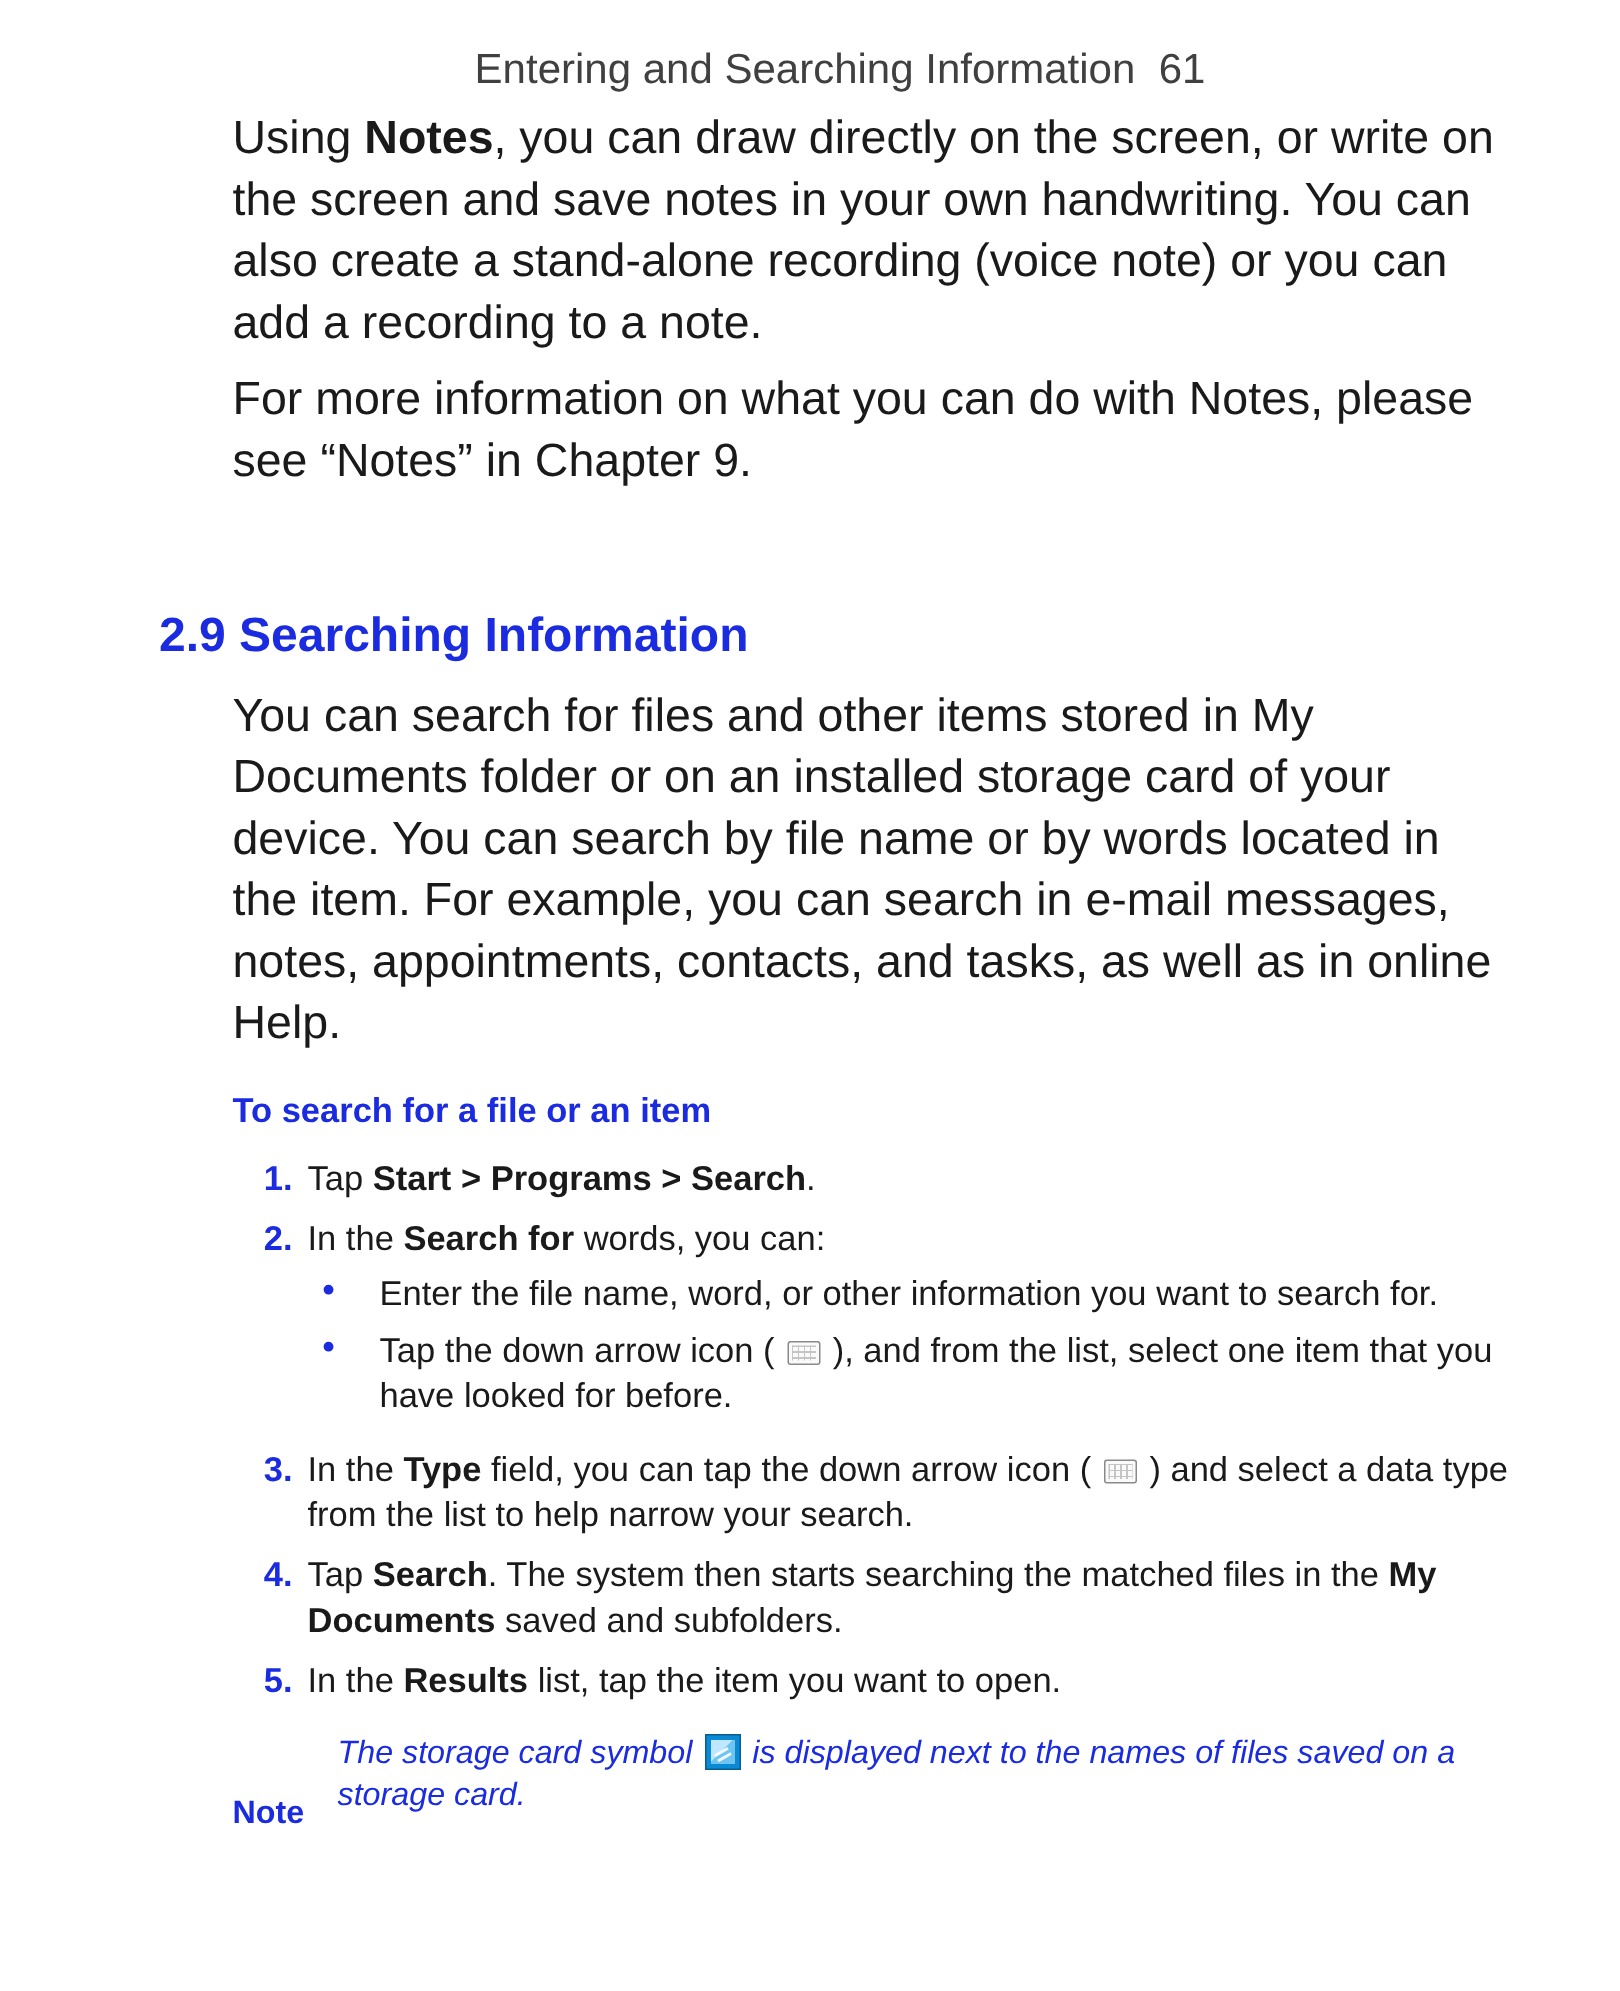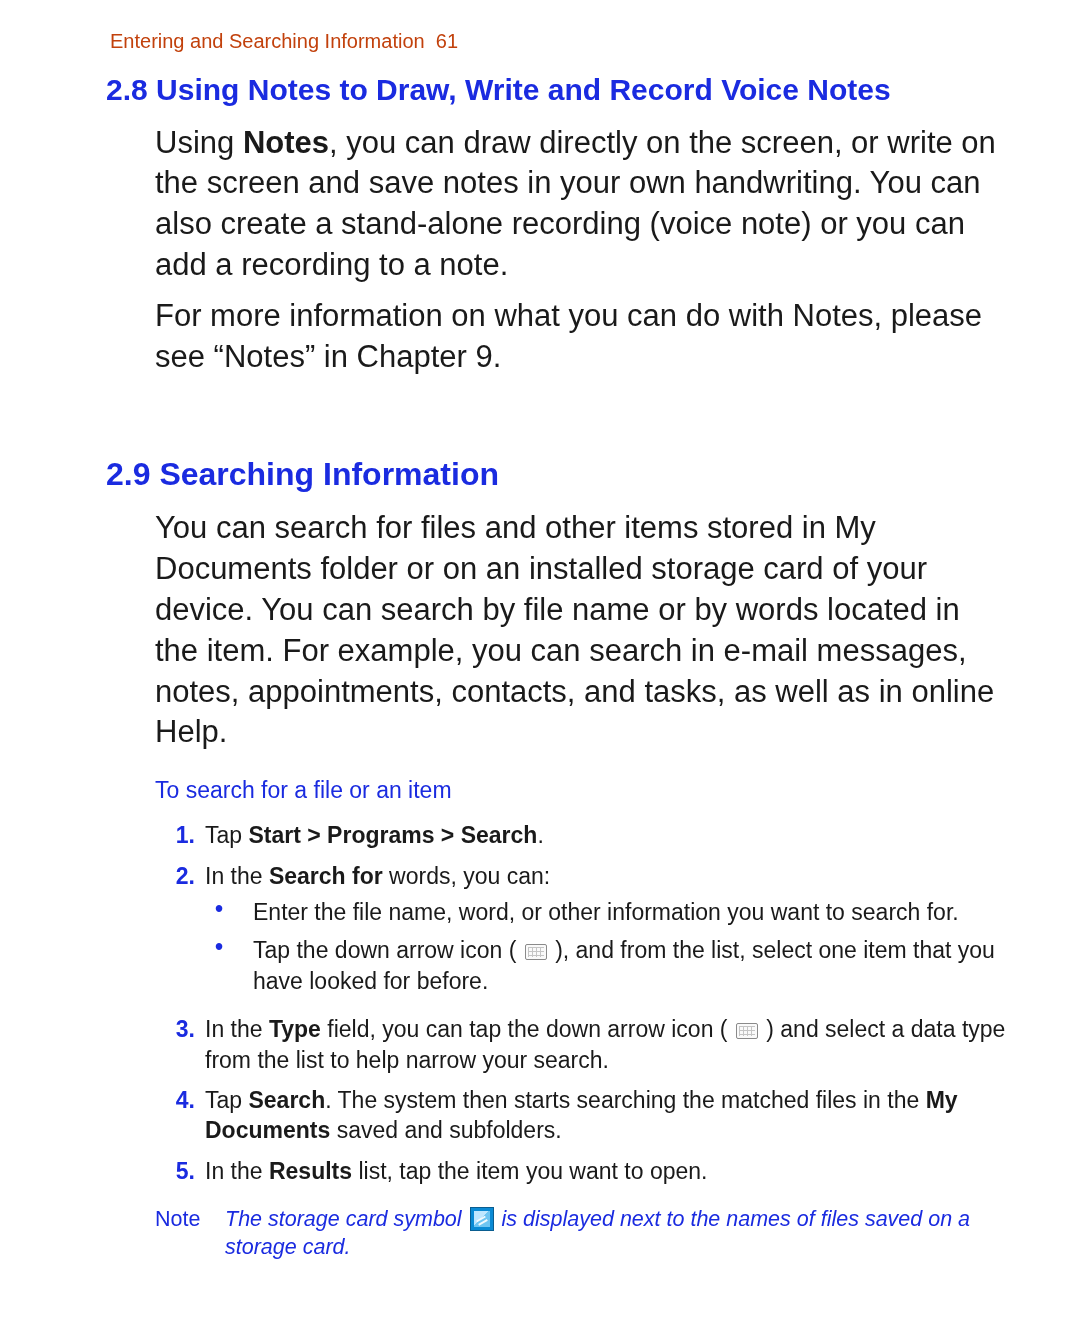--- a/index.html
+++ b/index.html
@@ -10,23 +10,23 @@
     color: #1a1a1a;
   }
   .page {
     width: 1080px;
     min-height: 1327px;
     box-sizing: border-box;
     padding: 30px 70px 40px 110px;
     position: relative;
   }
   .running-header {
-    text-align: left;
-    color: #c2410c;
-    font-size: 20px;
+    text-align: center;
+    color: #404040;
+    font-size: 28px;
     margin-bottom: 10px;
   }
   h2.section {
     color: #1a2be0;
     font-size: 30px;
     font-weight: 700;
     margin: 18px 0 14px -4px;
     line-height: 1.25;
   }
   h2.section.big {
@@ -34,21 +34,21 @@
     margin-top: 76px;
   }
   .body-text {
     font-size: 31px;
     line-height: 1.32;
     margin: 0 0 10px 45px;
     color: #1a1a1a;
   }
   .sub-head {
     color: #1a2be0;
-    font-weight: 400;
+    font-weight: 700;
     font-size: 23px;
     margin: 24px 0 16px 45px;
   }
   ol.steps {
     list-style: none;
     margin: 0 0 0 45px;
     padding: 0;
     font-size: 23px;
     line-height: 1.32;
   }
@@ -92,22 +92,23 @@
   b { font-weight: 700; }
   .note-row {
     display: flex;
     align-items: flex-start;
     margin: 20px 0 0 45px;
     font-size: 21.5px;
     line-height: 1.3;
   }
   .note-row .note-label {
     color: #1a2be0;
-    font-weight: 400;
+    font-weight: 700;
     min-width: 70px;
+    margin-top: 40px;
   }
   .note-row .note-text {
     color: #1a2be0;
     flex: 1;
     font-style: italic;
   }
   .icon-kbd {
     display: inline-block;
     width: 20px;
     height: 14px;
@@ -156,25 +157,20 @@
 </style>
 </head>
 <body>
 
 <div class="page">
 
   <div class="running-header">
     <span>Entering and Searching Information</span>&nbsp;&nbsp;<span>61</span>
   </div>
 
-  <h2 class="section">
-    <span>2.8</span>
-    <span> </span>
-    <span>Using Notes to Draw, Write and Record Voice Notes</span>
-  </h2>
 
   <p class="body-text">
     <span>Using </span><b>Notes</b><span>, you can draw directly on the screen, or write on the screen and save notes in your own handwriting. You can also create a stand-alone recording (voice note) or you can add a recording to a note.</span>
   </p>
   <p class="body-text">For more information on what you can do with Notes, please see “Notes” in Chapter 9.</p>
 
   <h2 class="section big">
     <span>2.9</span>
     <span> </span>
     <span>Searching Information</span>

